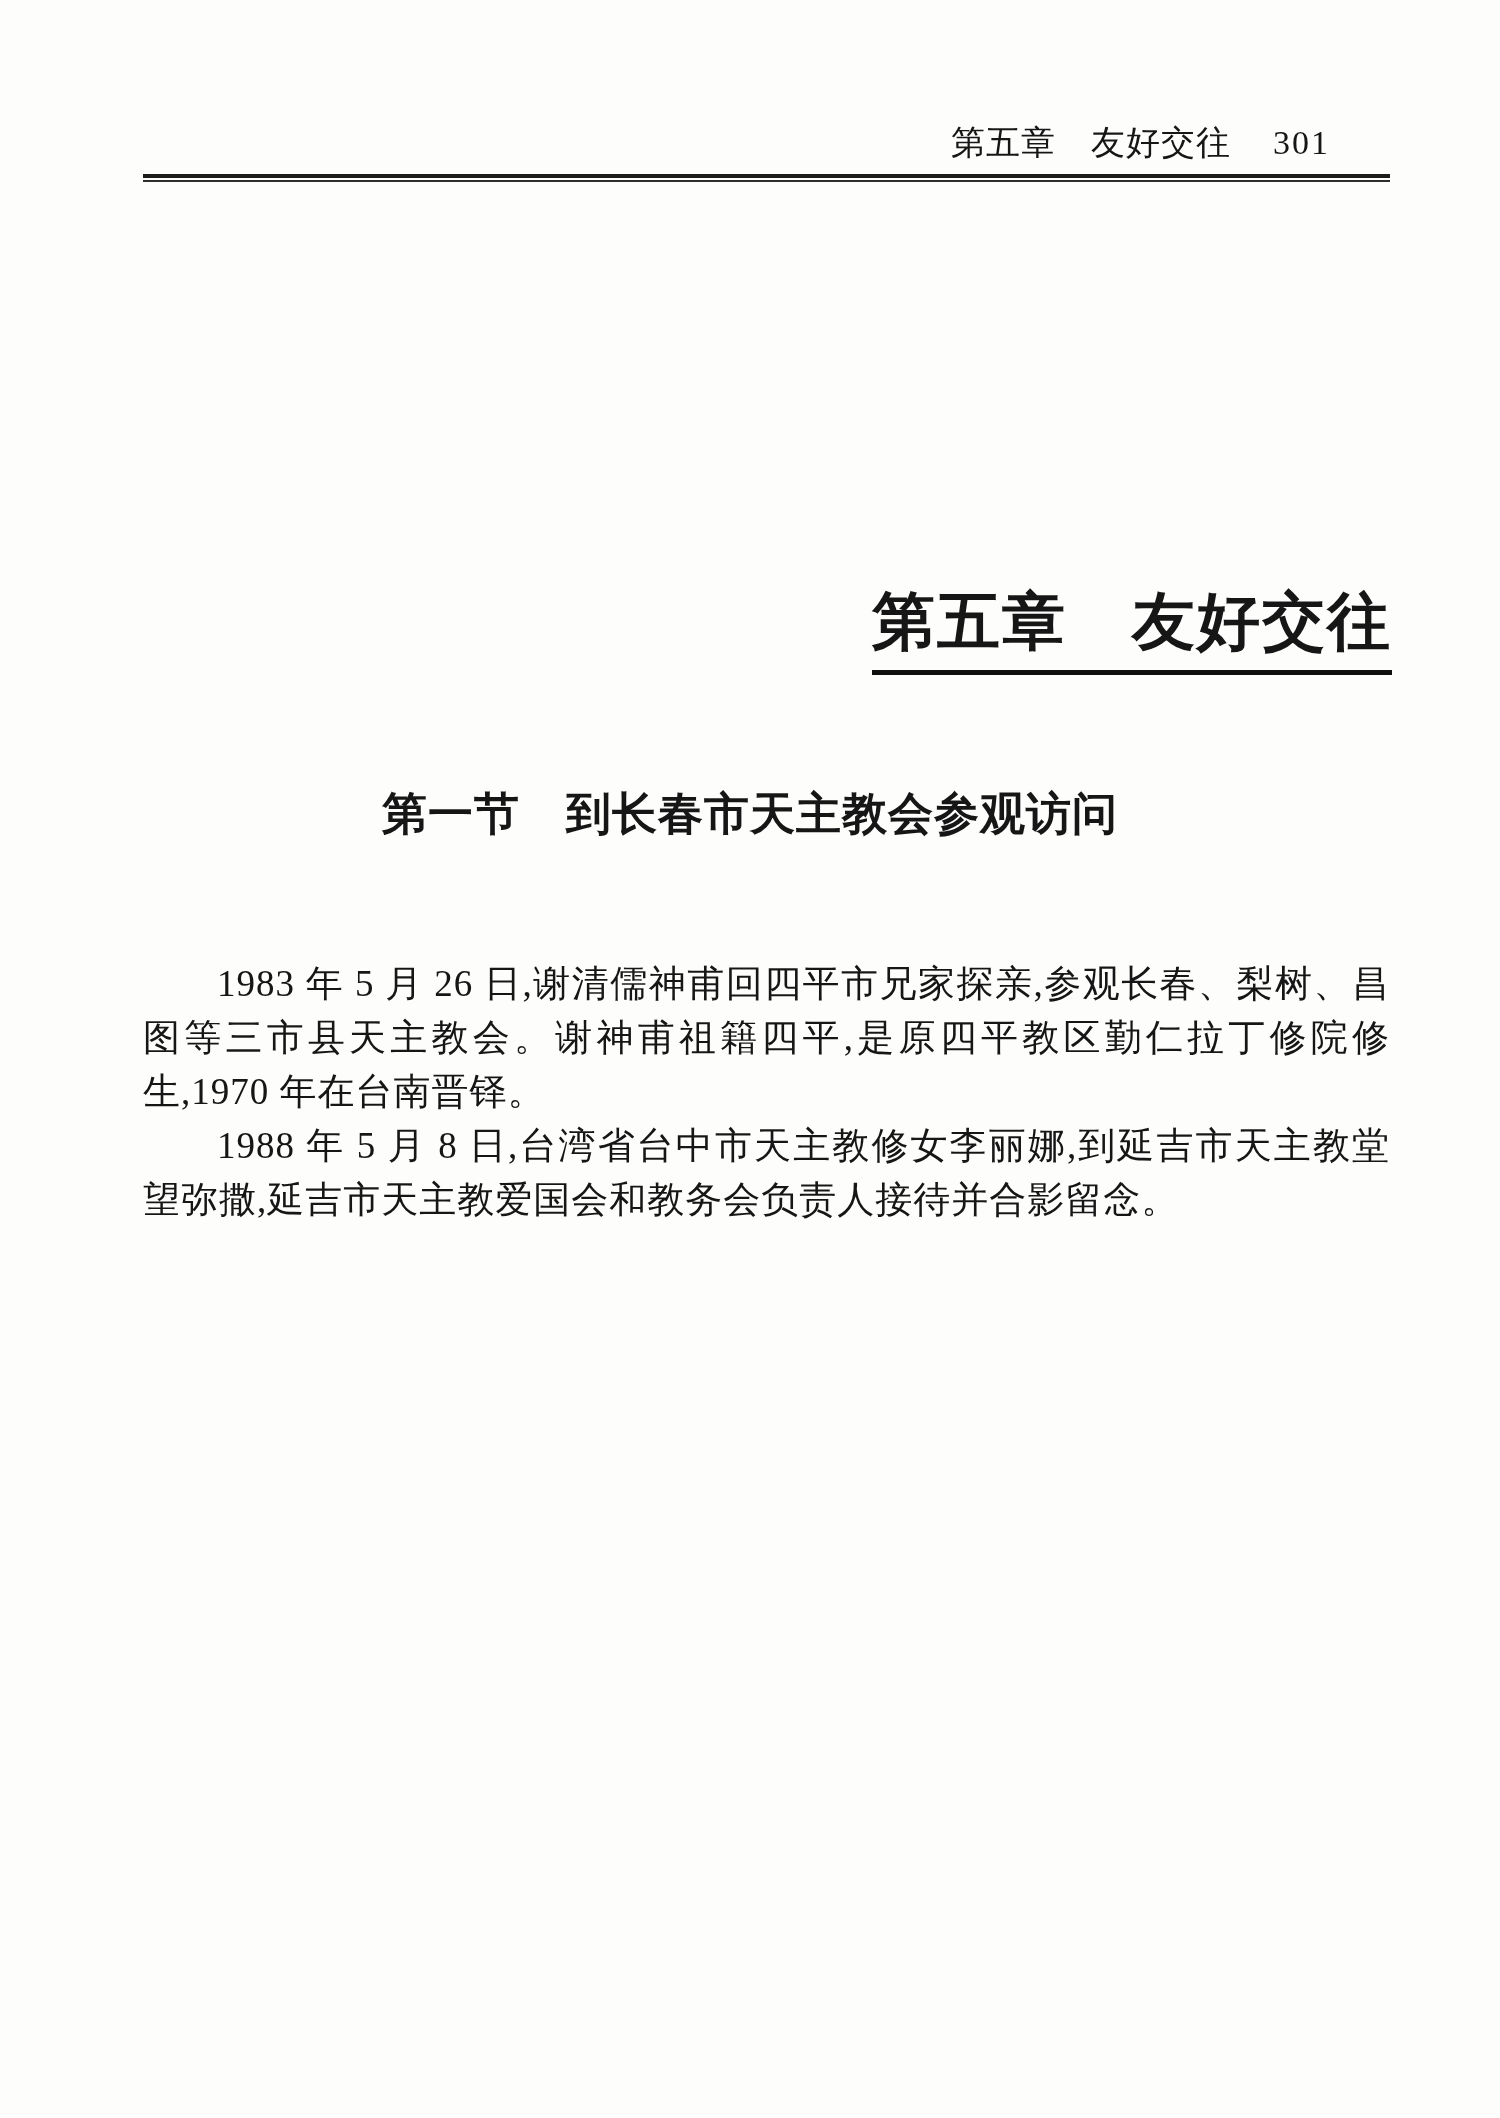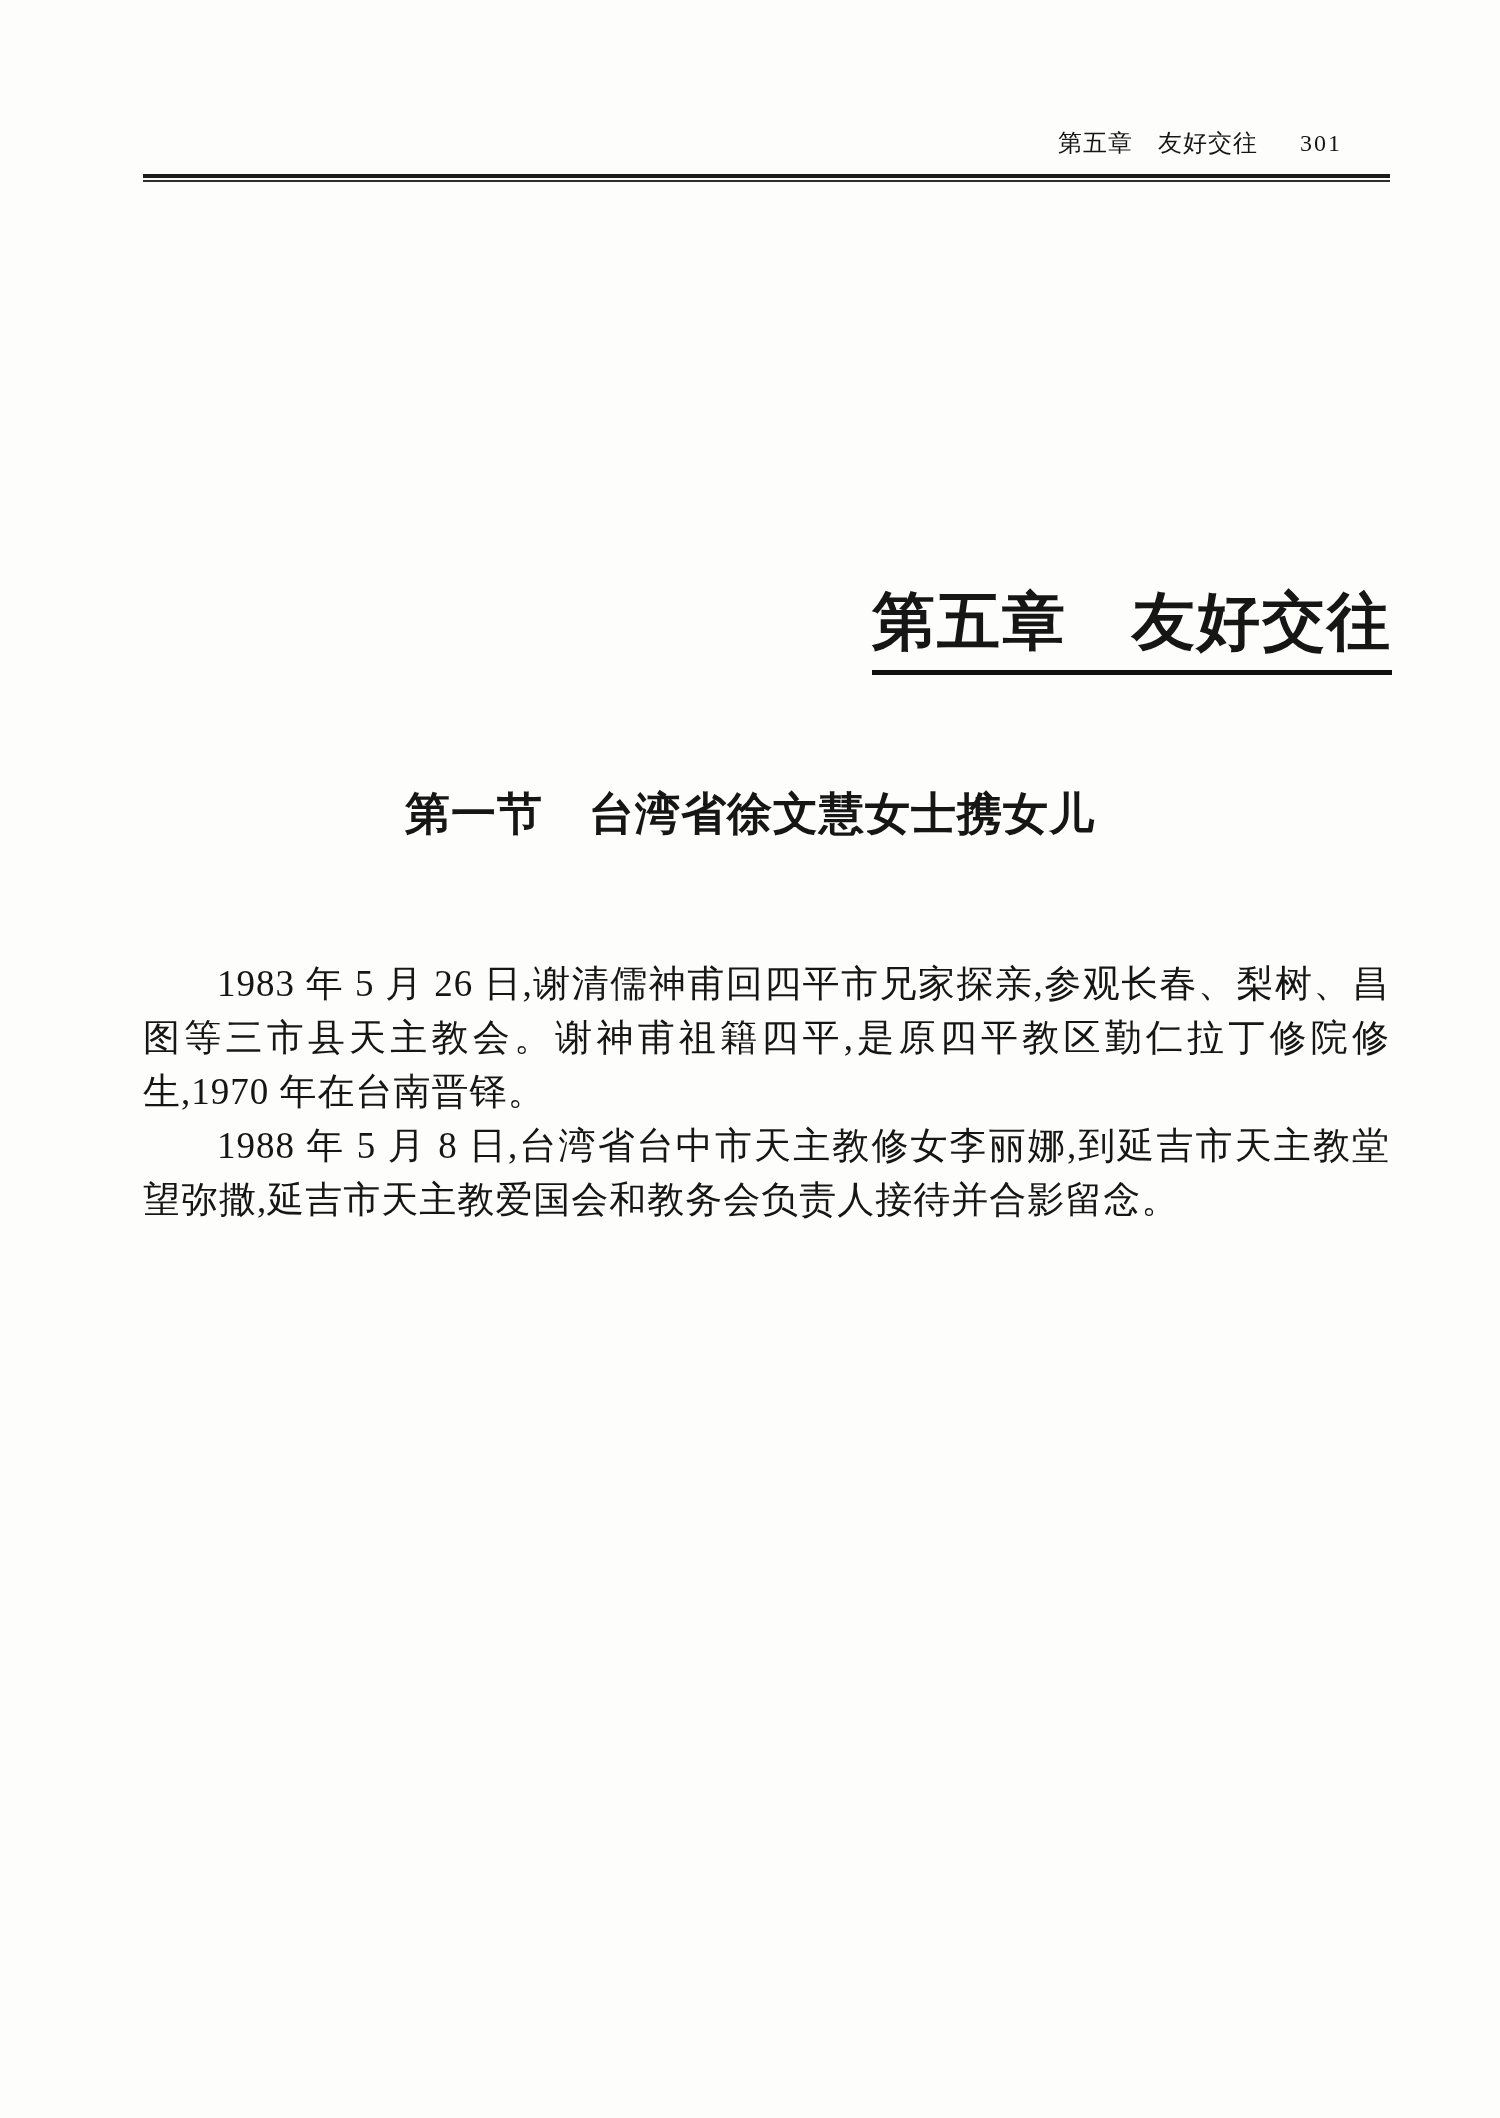--- a/index.html
+++ b/index.html
@@ -15,22 +15,22 @@
     background: #fdfdfc;
     font-family: "Liberation Serif", "DejaVu Serif", serif;
     color: #161616;
     overflow: hidden;
   }
 
   
   .running-header {
     position: absolute;
     top: 123px;
-    right: 158px;
-    font-size: 24px;
+    right: 170px;
+    font-size: 34px;
     line-height: 40px;
     white-space: nowrap;
     letter-spacing: 1px;
   }
   .running-header .rh-page-number {
     margin-left: 42px;
     letter-spacing: 2px;
   }
 
   
@@ -100,20 +100,20 @@
   </div>
 
   <div class="header-rule">
     <div class="rule-thick"></div>
     <div class="rule-gap"></div>
     <div class="rule-thin"></div>
   </div>
 
   <div class="chapter-title">第五章　友好交往</div>
 
-  <div class="section-title">第一节　台湾省徐文慧女士携女儿</div>
+  <div class="section-title">第一节　到长春市天主教会参观访问</div>
 
   <div class="body-text">
     <p>1983 年 5 月 26 日,谢清儒神甫回四平市兄家探亲,参观长春、梨树、昌图等三市县天主教会。谢神甫祖籍四平,是原四平教区勤仁拉丁修院修生,1970 年在台南晋铎。</p>
     <p>1988 年 5 月 8 日,台湾省台中市天主教修女李丽娜,到延吉市天主教堂望弥撒,延吉市天主教爱国会和教务会负责人接待并合影留念。</p>
   </div>
 
 </div>
 
 </body></html>

